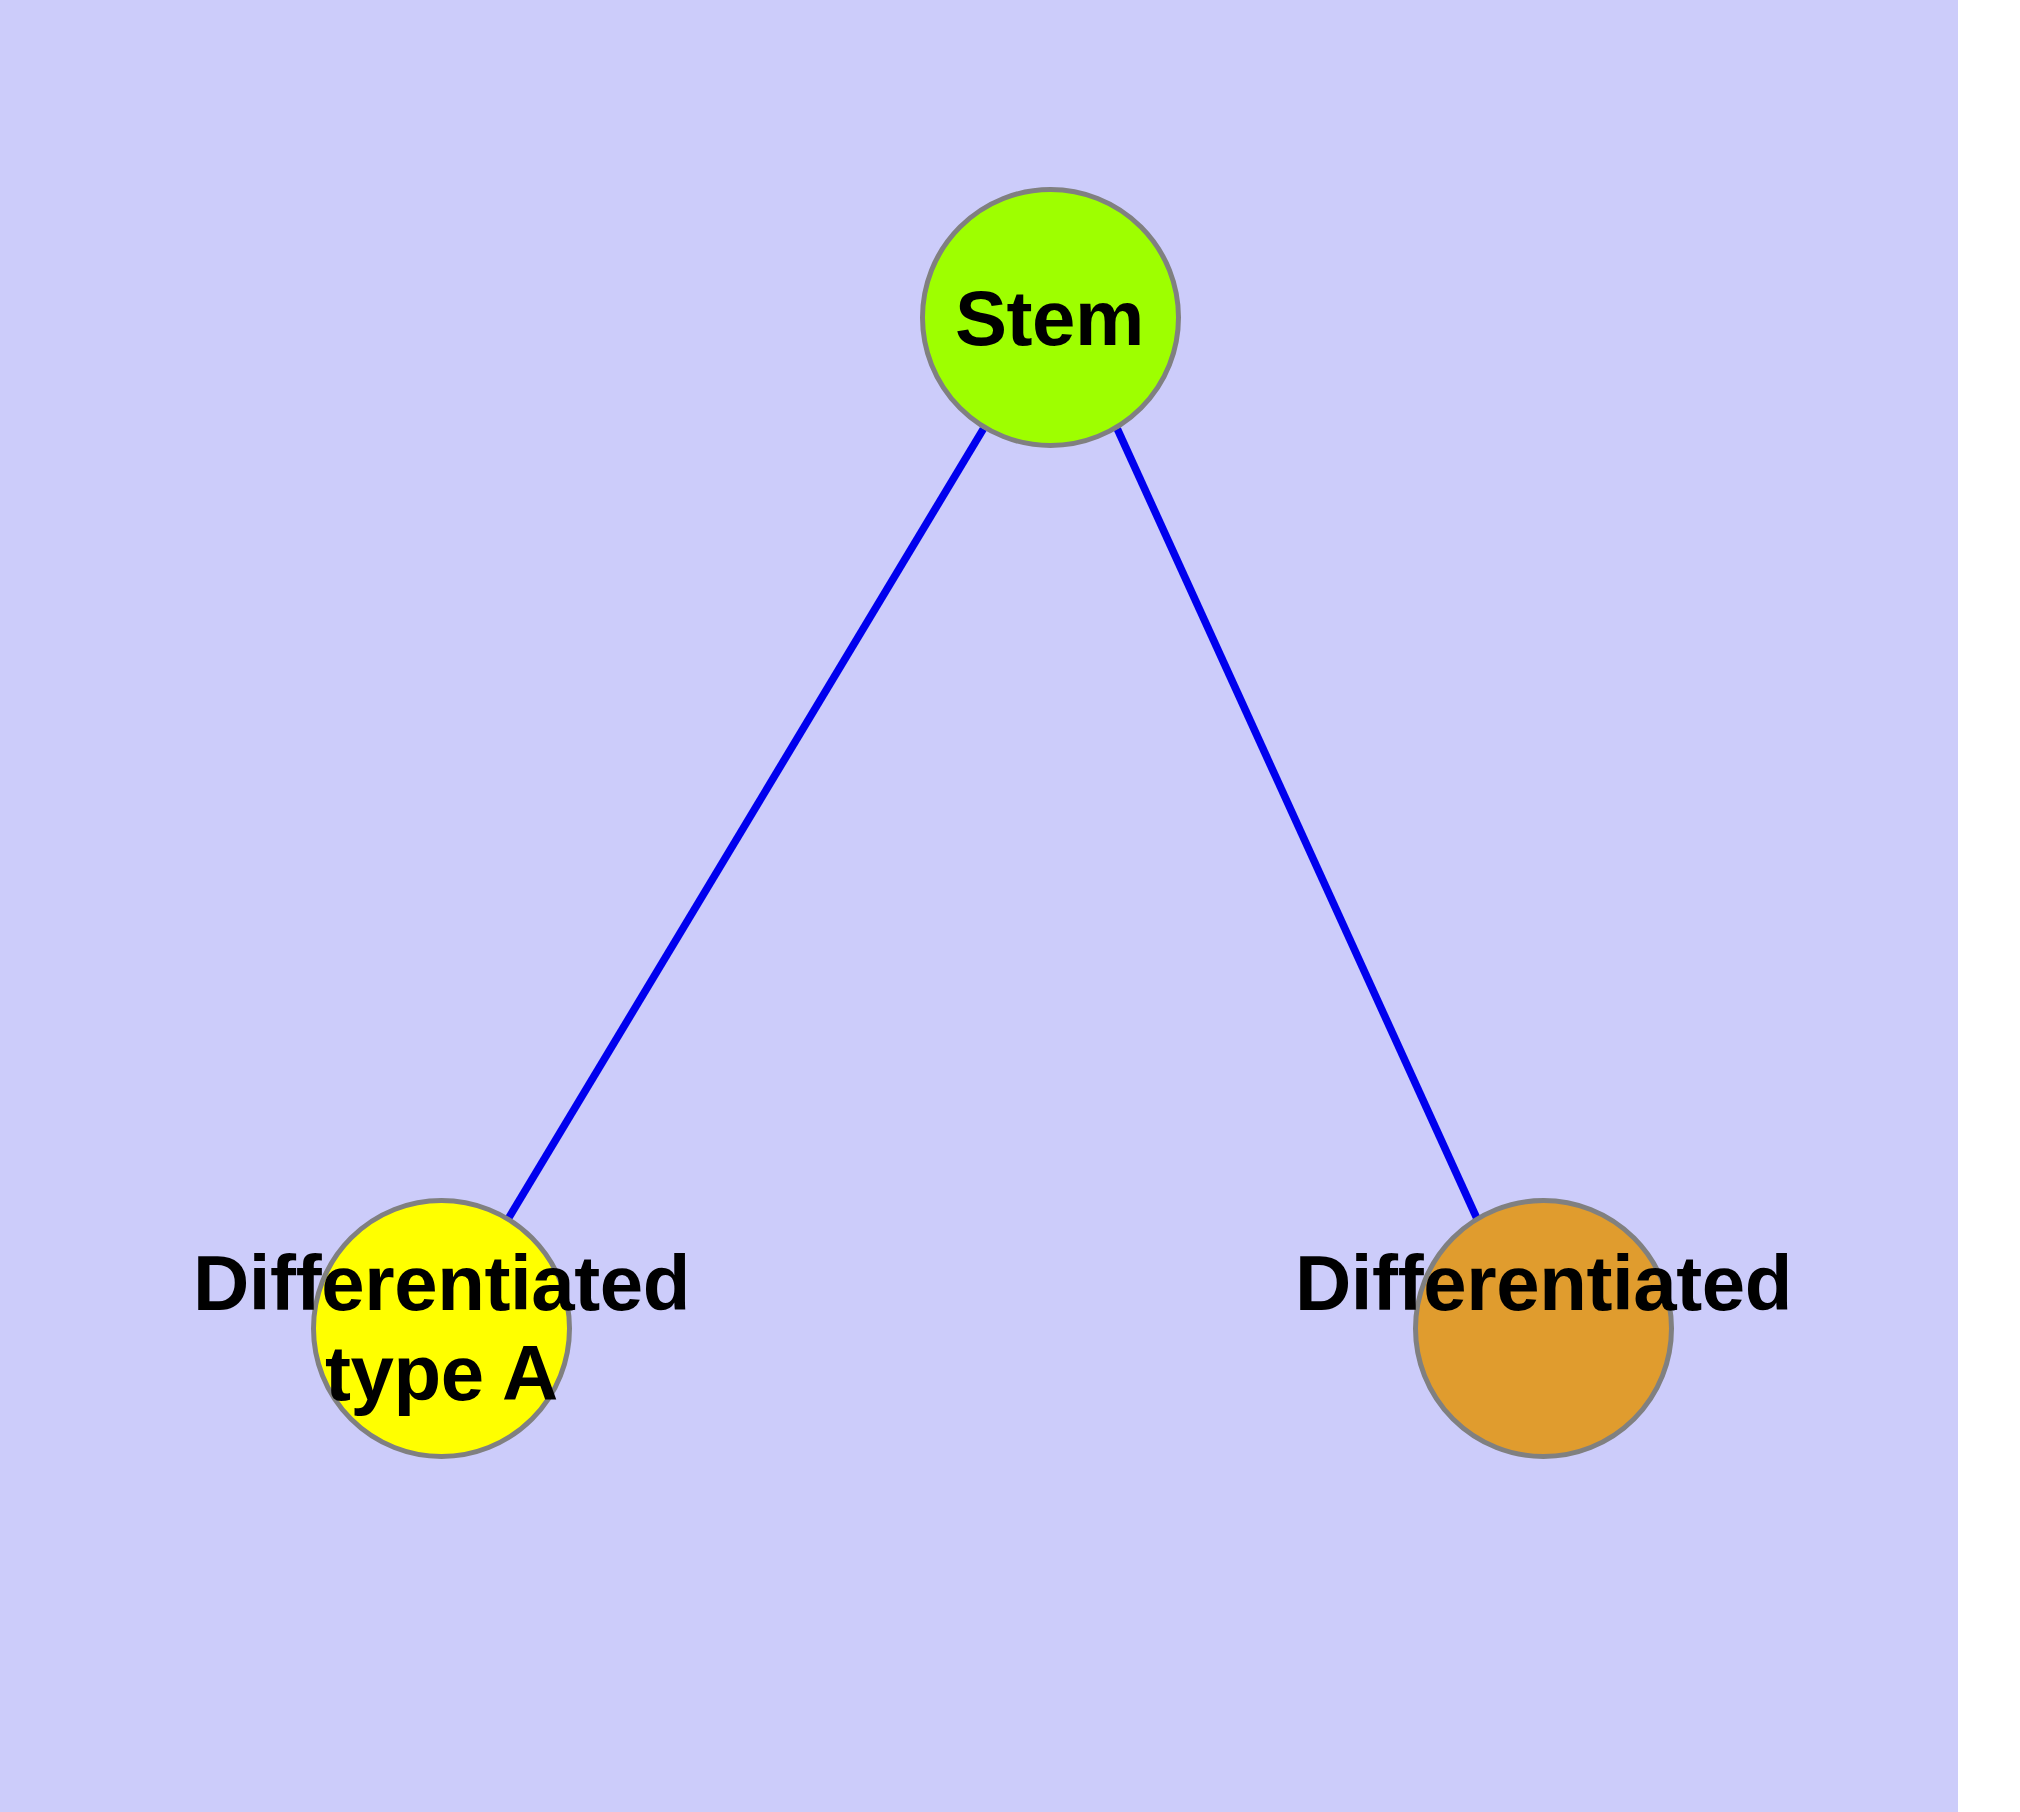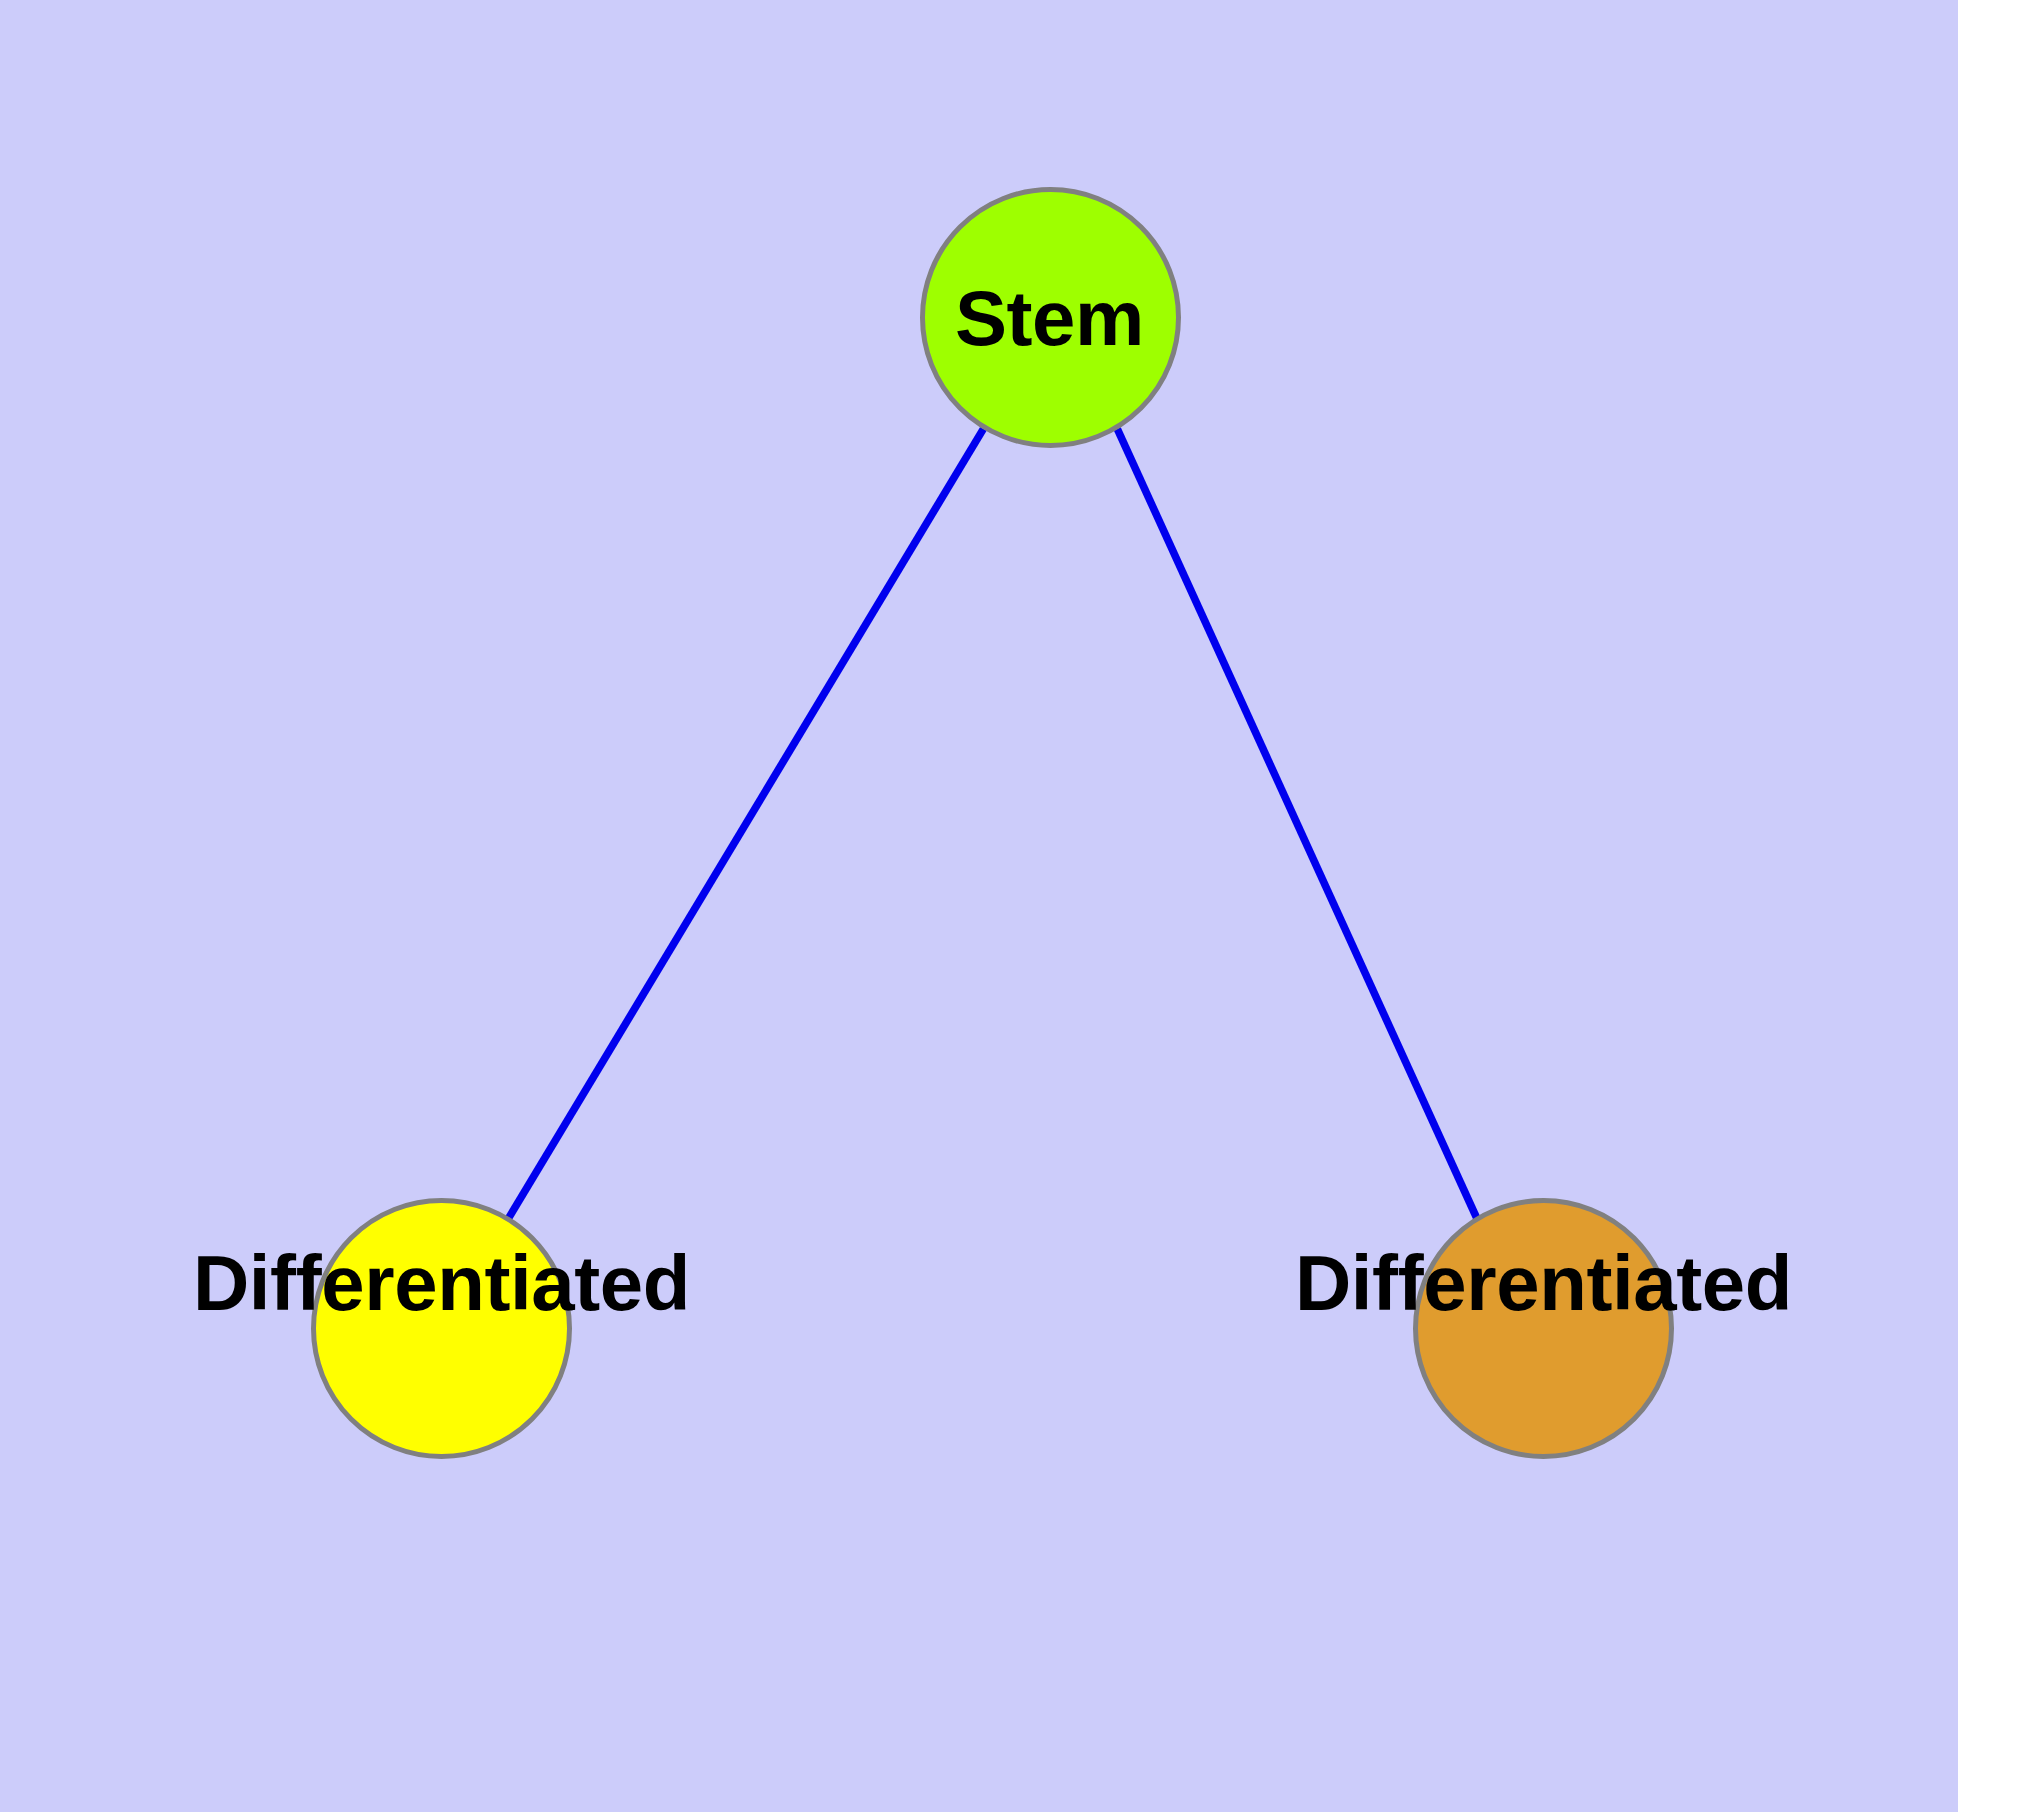--- a/index.html
+++ b/index.html
@@ -96,18 +96,18 @@
     <line x1="1160" y1="506" x2="600" y2="1437" stroke="#0000ee" stroke-width="9" stroke-linecap="butt" id="edge-a"></line>
     <line x1="1318" y1="506" x2="1742" y2="1437" stroke="#0000ee" stroke-width="9" stroke-linecap="butt" id="edge-b"></line>
   </svg>
 
   <div class="node" id="node-stem" style="left: 920px; top: 187px; width: 261px; height: 261px; background: rgb(158, 255, 0); border-color: rgb(128, 128, 128); border-width: 5.1px;"></div>
   <div class="node" id="node-diff-a" style="left: 311px; top: 1198px; width: 261px; height: 261px; background: rgb(255, 255, 0); border-color: rgb(128, 128, 128); border-width: 5.1px;"></div>
   <div class="node" id="node-diff-b" style="left: 1413px; top: 1198px; width: 261px; height: 261px; background: rgb(224, 156, 46); border-color: rgb(128, 128, 128); border-width: 5.1px;"></div>
 
   <div class="node-label" id="label-stem" style="font-size: 78px; color: rgb(0, 0, 0); width: 593px; left: 753px; top: 273px;"><span>Stem</span></div>
 
-  <div class="node-label" id="label-diff-a" style="font-size: 78px; color: rgb(0, 0, 0); width: 593px; left: 145px; top: 1238px;"><span>Differentiated</span><br></div>
+  <div class="node-label" id="label-diff-a" style="font-size: 78px; color: rgb(0, 0, 0); width: 593px; left: 145px; top: 1238px;"><span>Differentiated</span><br><span>type A</span></div>
 
   <div class="node-label" id="label-diff-b" style="font-size: 78px; color: rgb(0, 0, 0); width: 593px; left: 1247px; top: 1238px;"><span>Differentiated</span><br></div>
 
 </div>
 
 
 </body></html>

